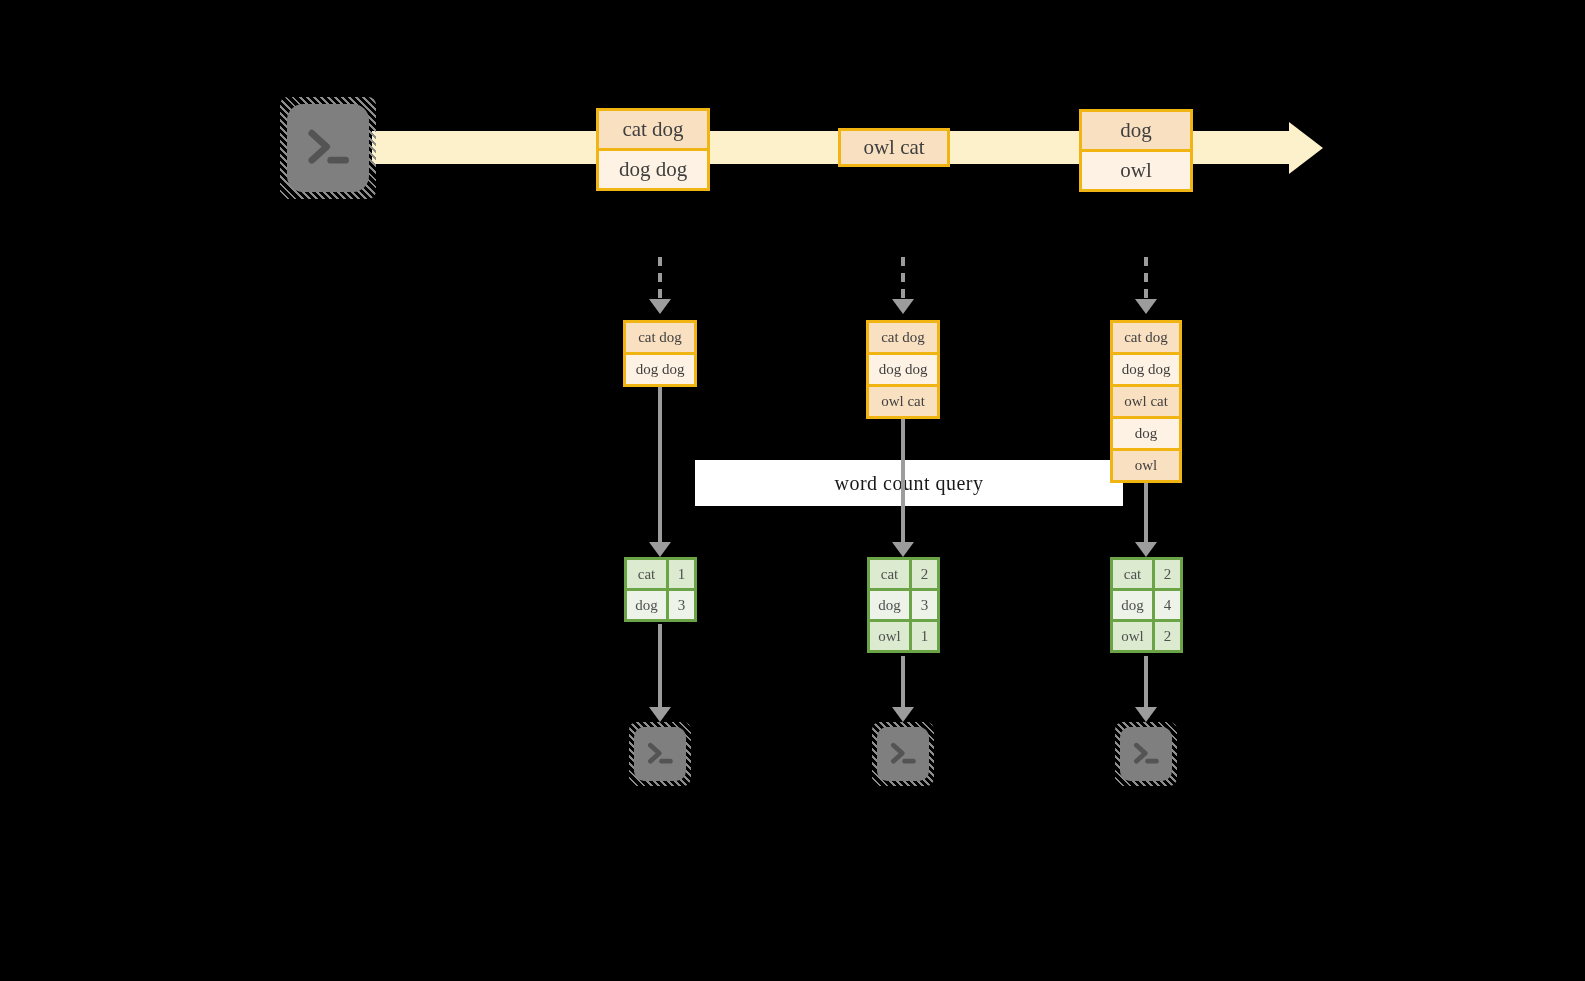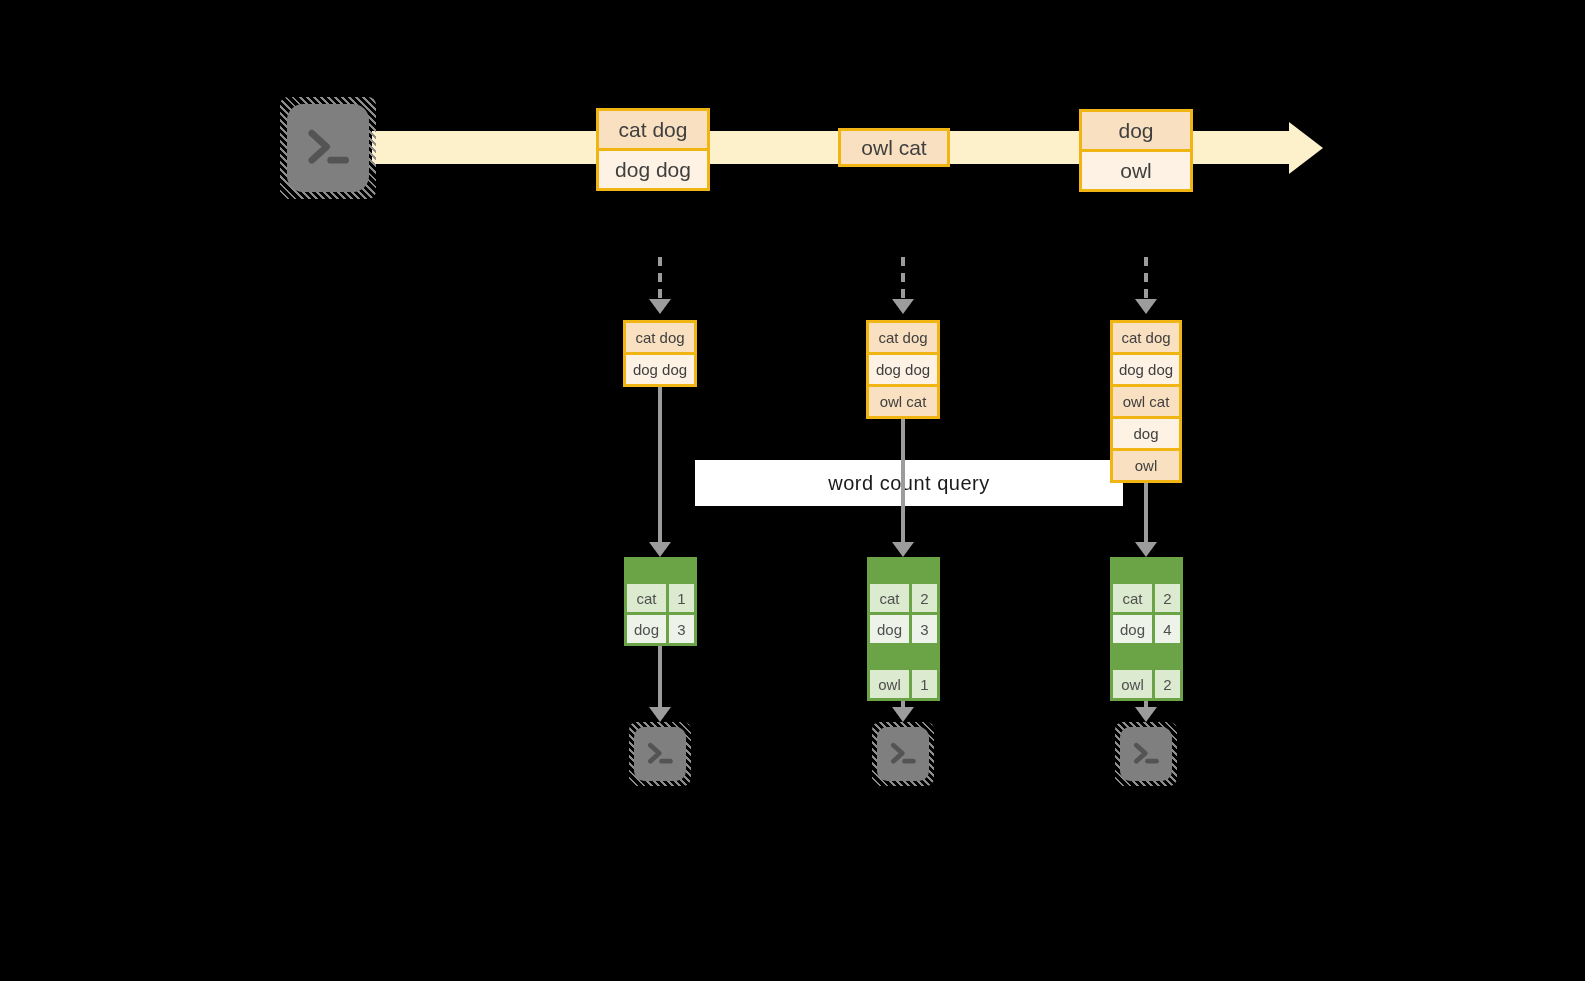--- a/index.html
+++ b/index.html
@@ -1,18 +1,18 @@
 <!DOCTYPE html>
 <html><head>
 <meta charset="utf-8">
 <style>
   html,body{margin:0;padding:0;background:#000;}
   .canvas{
     position:relative;width:1585px;height:981px;background:#000;overflow:hidden;
-    font-family:Liberation Sans, sans-serif;
+    font-family:Liberation Serif, serif;
   }
   
   .band{position:absolute;left:372px;top:131px;width:918px;height:33px;background:#fcf1ca;z-index:1;}
   .band-head{position:absolute;left:1289px;top:122px;width:0;height:0;z-index:1;
     border-top:26px solid transparent;border-bottom:26px solid transparent;border-left:34px solid #fcf1ca;}
   
   .gbox{position:absolute;z-index:4;background:#f0b413;padding:3px;display:flex;flex-direction:column;gap:3px;box-sizing:border-box;}
   .gbox .cell{display:flex;align-items:center;justify-content:center;color:#3f3f3f;}
   .gbox .cell.dark{background:#f9e0c1;}
   .gbox .cell.light{background:#fdf2e3;}
@@ -25,21 +25,21 @@
   .tri-down{position:absolute;width:0;height:0;z-index:3;
     border-left:11px solid transparent;border-right:11px solid transparent;border-top:15px solid #9c9c9c;}
   
   .banner{position:absolute;left:695px;top:460px;width:428px;height:46px;background:#ffffff;z-index:2;
     display:flex;align-items:center;justify-content:center;}
   .banner span{font-size:20px;font-weight:300;color:#1a1a1a;letter-spacing:.5px;}
   
   .rtable{position:absolute;z-index:4;background:#6ba447;padding:3px;display:grid;
     grid-template-columns:1fr 25px;gap:3px;box-sizing:border-box;}
   .rtable .cell{display:flex;align-items:center;justify-content:center;height:28px;font-size:15px;color:#4f4f4f;}
-  .rtable .cell.dark{background:#dcead0;margin-top:24px;}
+  .rtable .cell.dark{background:#dcead0;}
   .rtable .cell.light{background:#edf3e8;}
   
   .term{position:absolute;z-index:4;border-radius:8px;
     background:repeating-linear-gradient(45deg,#8d8d8d 0 2px,transparent 2px 5px);}
   .term .inner{position:absolute;inset:7px;background:#7f7f7f;border-radius:16px;
     display:flex;align-items:center;justify-content:center;}
   .term.sink .inner{inset:5px;border-radius:10px;}
   svg{display:block;}
 </style>
 </head>

